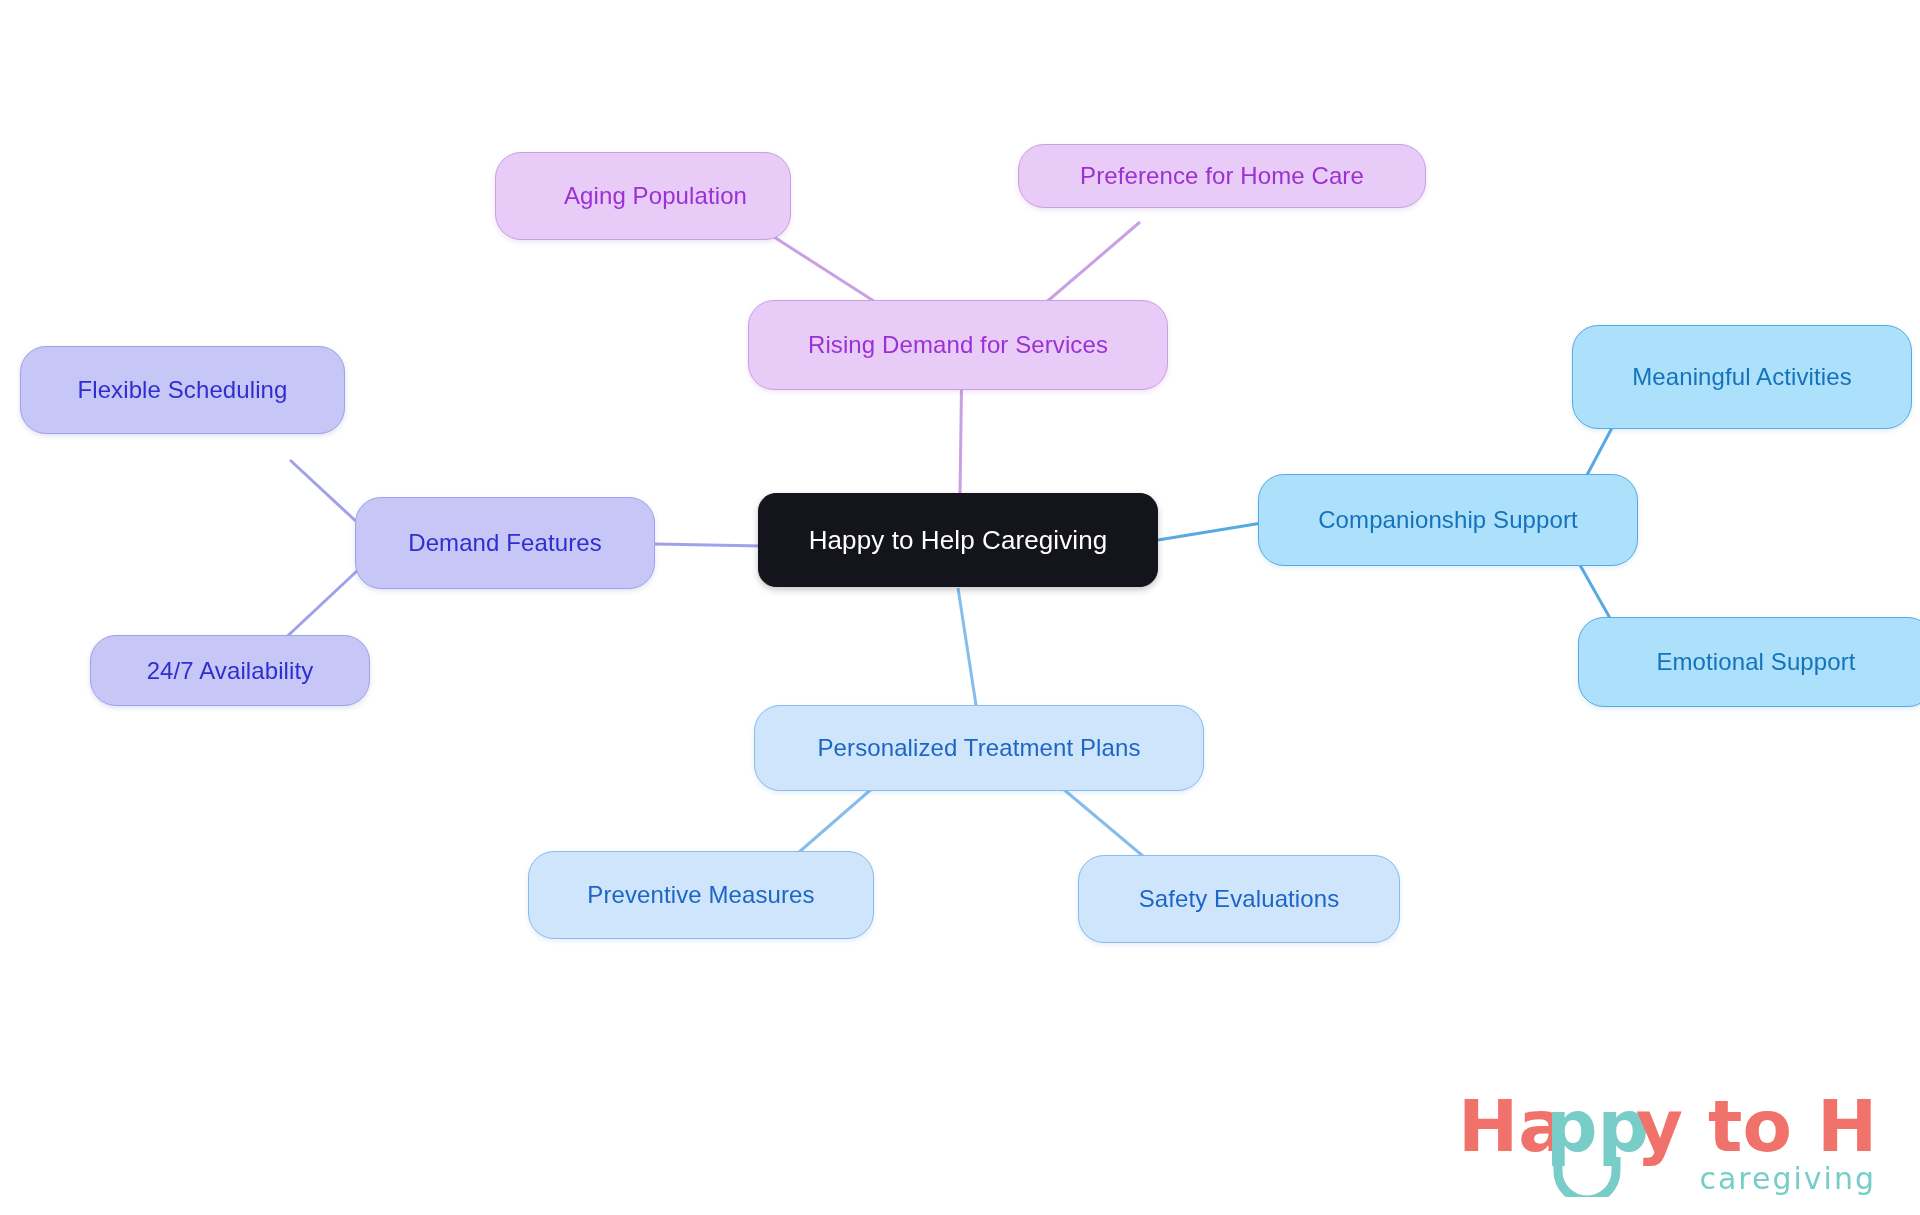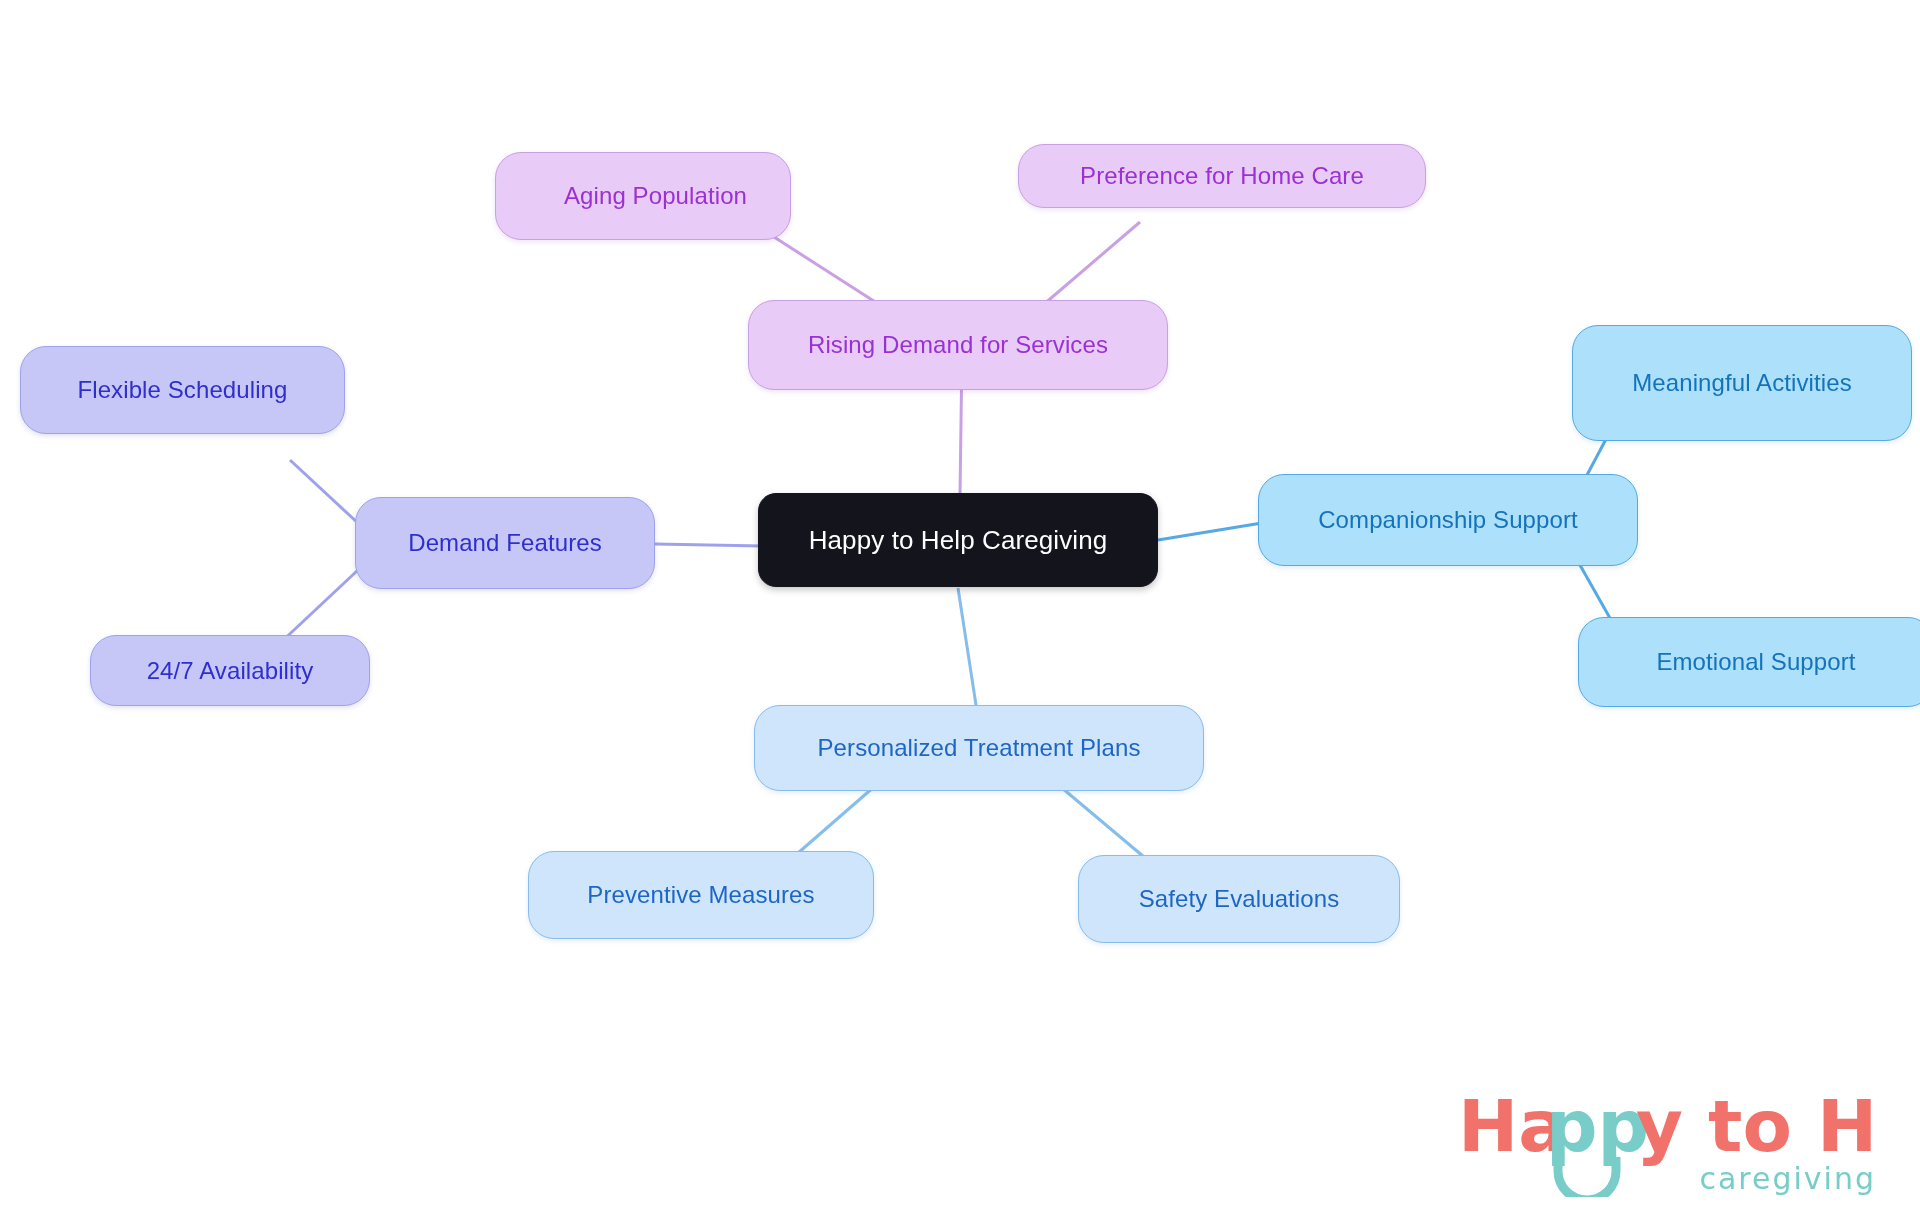--- a/index.html
+++ b/index.html
@@ -140,21 +140,21 @@
   <div class="node lav" style="left:90px; top:635px; width:280px; height:71px;">24/7 Availability</div>
 
   <div class="node vio" style="left:748px; top:300px; width:420px; height:90px;">Rising Demand for Services</div>
 
   <div class="node vio" style="left:495px; top:152px; width:296px; height:88px;padding-left:25px;">Aging Population</div>
 
   <div class="node vio" style="left:1018px; top:144px; width:408px; height:64px;">Preference for Home Care</div>
 
   <div class="node sky" style="left:1258px; top:474px; width:380px; height:92px;">Companionship Support</div>
 
-  <div class="node sky" style="left:1572px; top:325px; width:340px; height:116px;">Meaningful Activities</div>
+  <div class="node sky" style="left:1572px; top:325px; width:340px; height:104px;">Meaningful Activities</div>
 
   <div class="node sky" style="left:1578px; top:617px; width:356px; height:90px;text-align:right;">Emotional Support</div>
 
   <div class="node pale" style="left:754px; top:705px; width:450px; height:86px;">Personalized Treatment Plans</div>
 
   <div class="node pale" style="left:528px; top:851px; width:346px; height:88px;">Preventive Measures</div>
 
   <div class="node pale" style="left:1078px; top:855px; width:322px; height:88px;">Safety Evaluations</div>
 
   <svg id="logo" viewBox="0 0 420 118">

